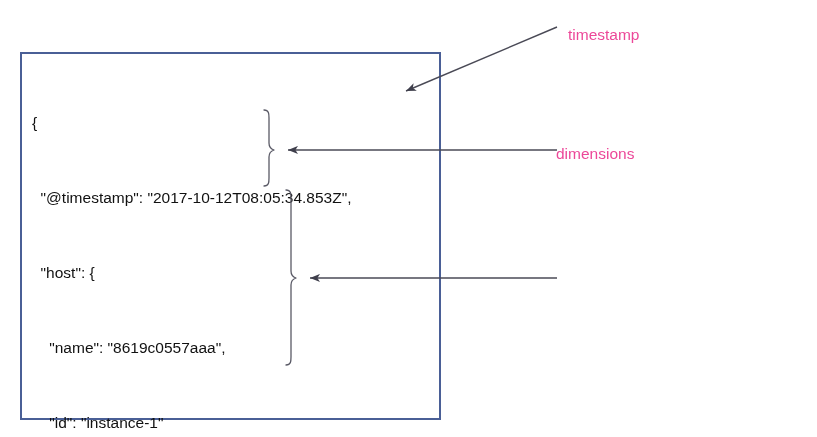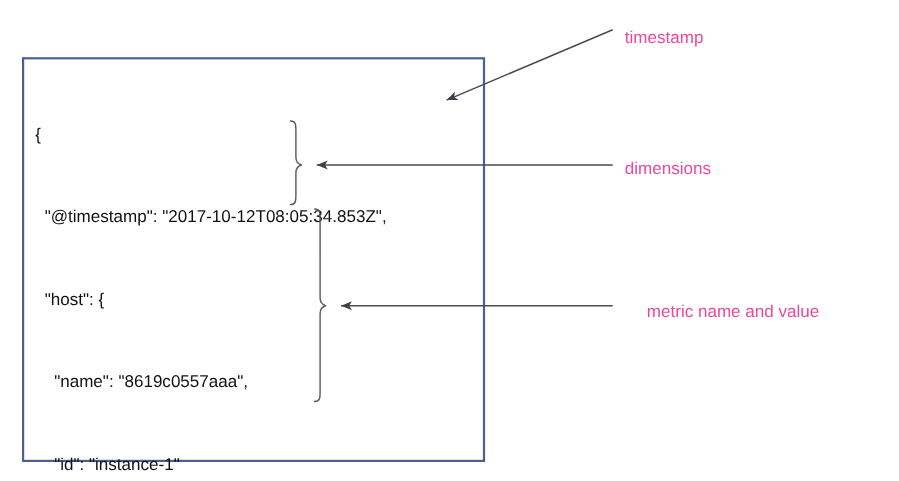--- a/index.html
+++ b/index.html
@@ -65,21 +65,21 @@
 
   
   .callout-label {
     position: absolute;
     font-family: "Liberation Sans", sans-serif;
     font-size: 15.5px;
     color: #ec4899;
     white-space: nowrap;
   }
   .lbl-timestamp { left: 568px; top: 26px; }
-  .lbl-dimensions { left: 568px; top: 145px; }
+  .lbl-dimensions { left: 556px; top: 145px; }
   .lbl-metric { left: 588px; top: 275px; }
 </style>
 </head>
 <body>
 
 <div id="stage">
 
   <div class="doc-box">
     <div class="json-body">
       <div class="json-line">{</div>
@@ -129,15 +129,14 @@
     </g>
     <g>
       <line x1="557" y1="278" x2="310" y2="278" stroke="#4a4a56" stroke-width="1.4" marker-end="url(#ah)"></line>
     </g>
   </svg>
 
   <div class="callout-label lbl-timestamp">timestamp</div>
 
   <div class="callout-label lbl-dimensions">dimensions</div>
 
-  <div class="callout-label lbl-metric">metric name and value</div>
 
 </div>
 
 </body></html>

